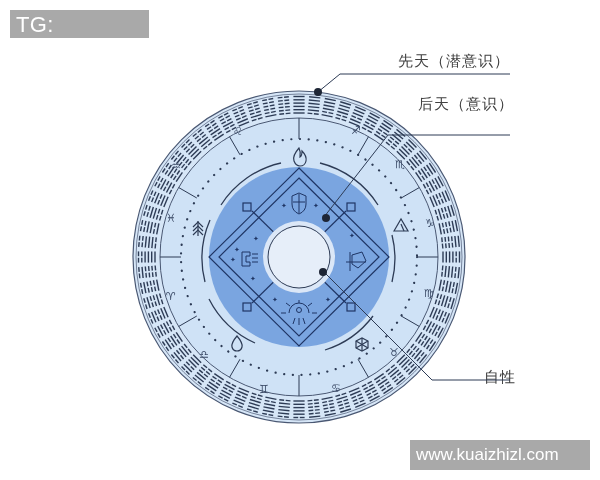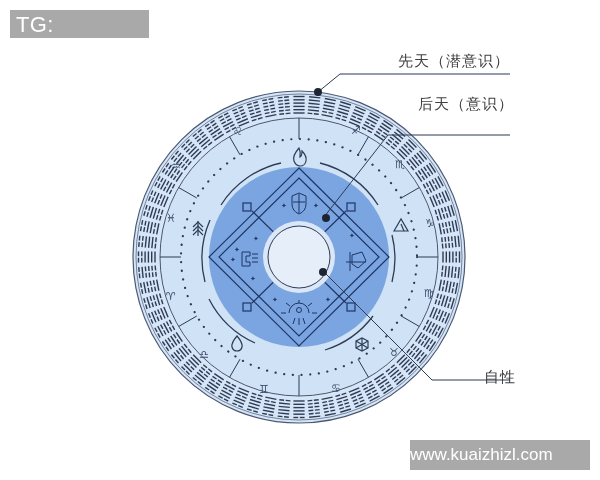--- a/index.html
+++ b/index.html
@@ -3,21 +3,21 @@
 <meta charset="utf-8">
 <style>
   html, body { margin: 0; padding: 0; background: #ffffff; }
   body { width: 600px; height: 480px; position: relative; overflow: hidden;
          font-family: "DejaVu Sans", sans-serif; }
   .wm { position: absolute; background: #a9a9a9; color: #ffffff;
         font-family: "Liberation Sans", sans-serif; }
   .wm-top { left: 10px; top: 10px; width: 139px; height: 28px; font-size: 22px;
             line-height: 30px; padding-left: 6px; box-sizing: border-box; letter-spacing: 0.3px; }
   .wm-bottom { left: 410px; top: 440px; width: 180px; height: 30px; font-size: 17px;
-               line-height: 30px; box-sizing: border-box; }
+               line-height: 30px; padding-left: 6px; box-sizing: border-box; }
   .label { position: absolute; font-size: 15px; color: #404040; letter-spacing: 1px;
            font-family: "DejaVu Sans", sans-serif; }
   svg { position: absolute; left: 0; top: 0; }
 </style>
 </head>
 <body>
 
 <div class="wm wm-top">TG: MYYJJPP</div>
 <div class="wm wm-bottom">www.kuaizhizl.com</div>
 

